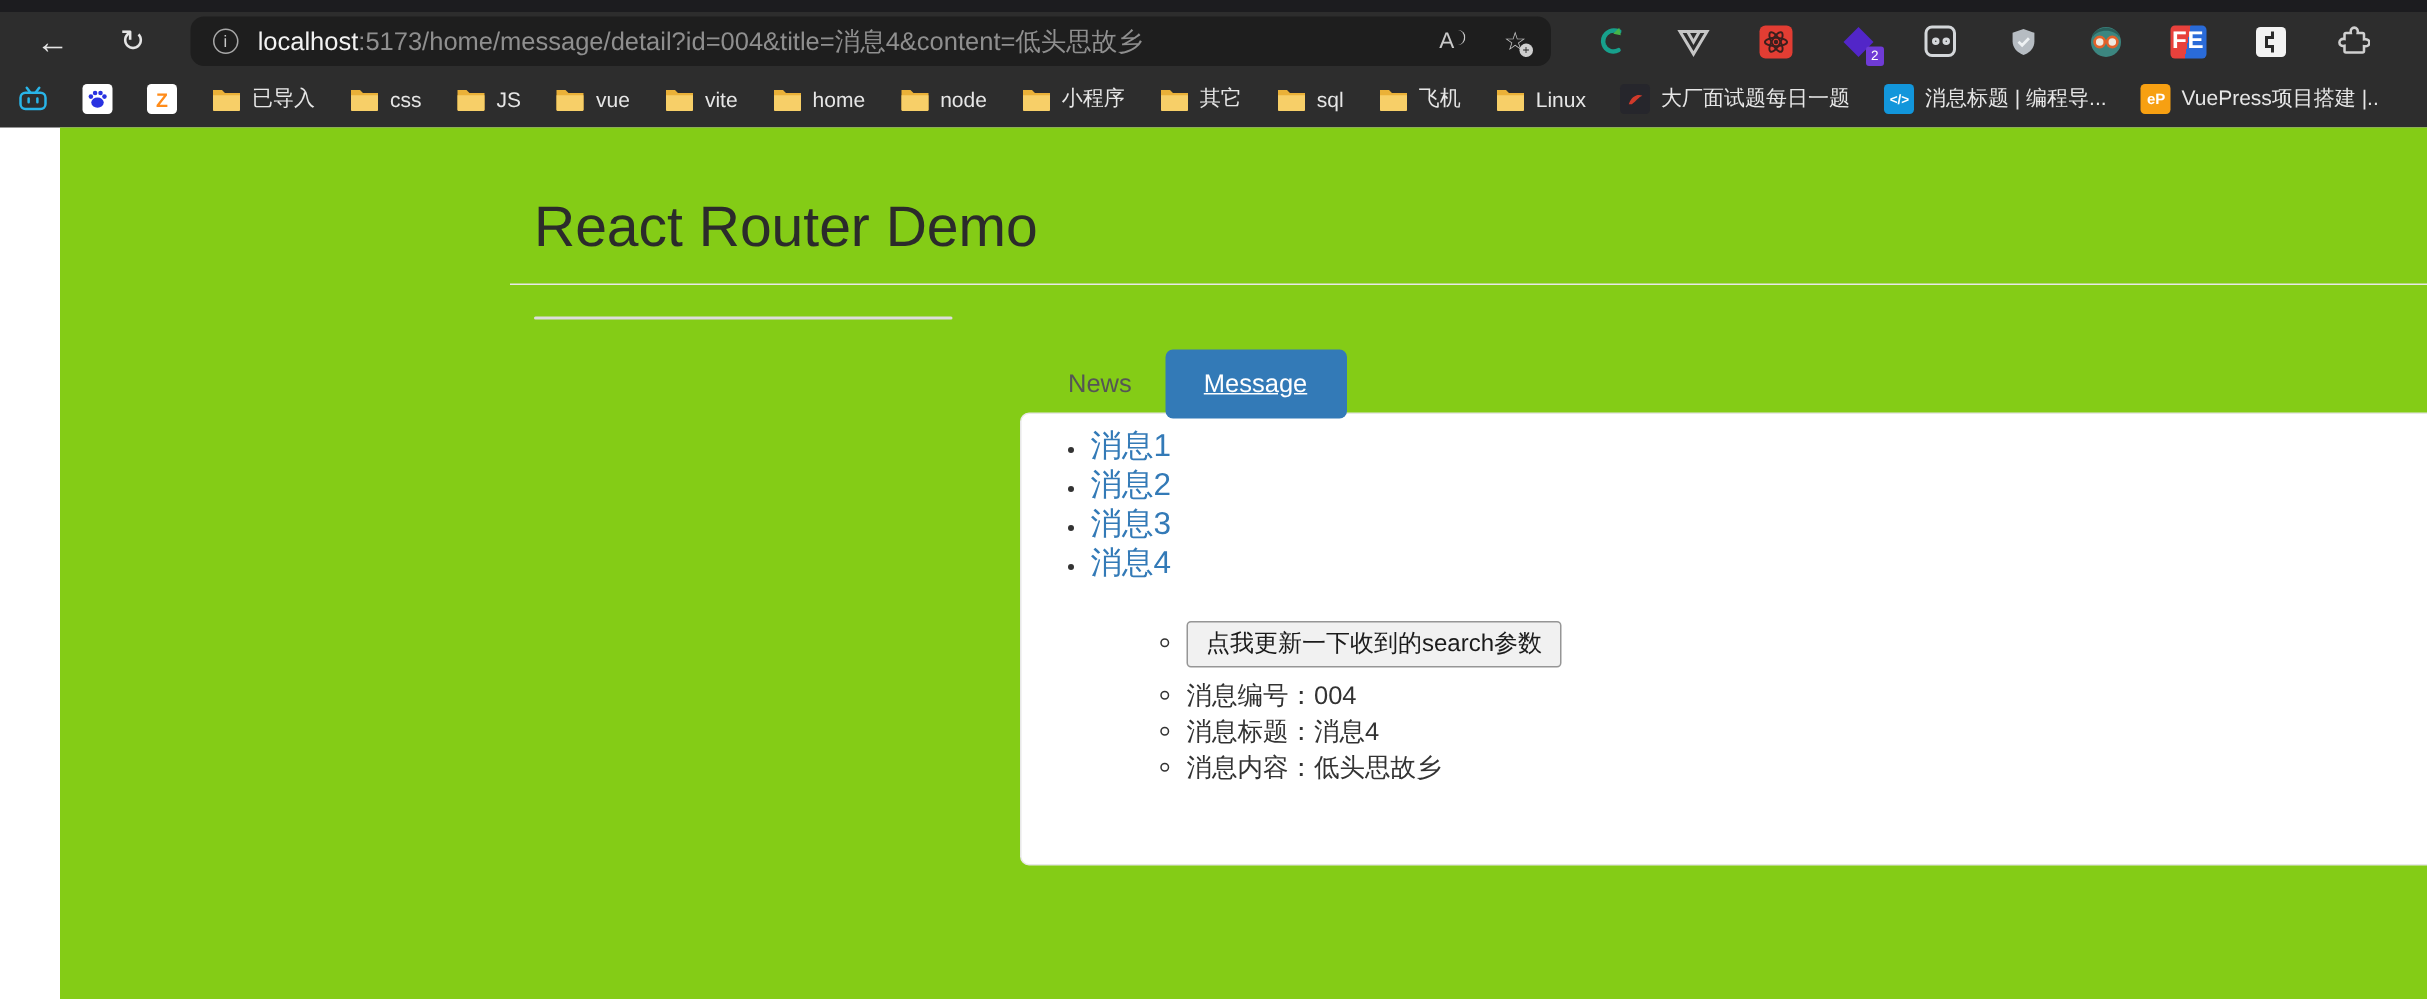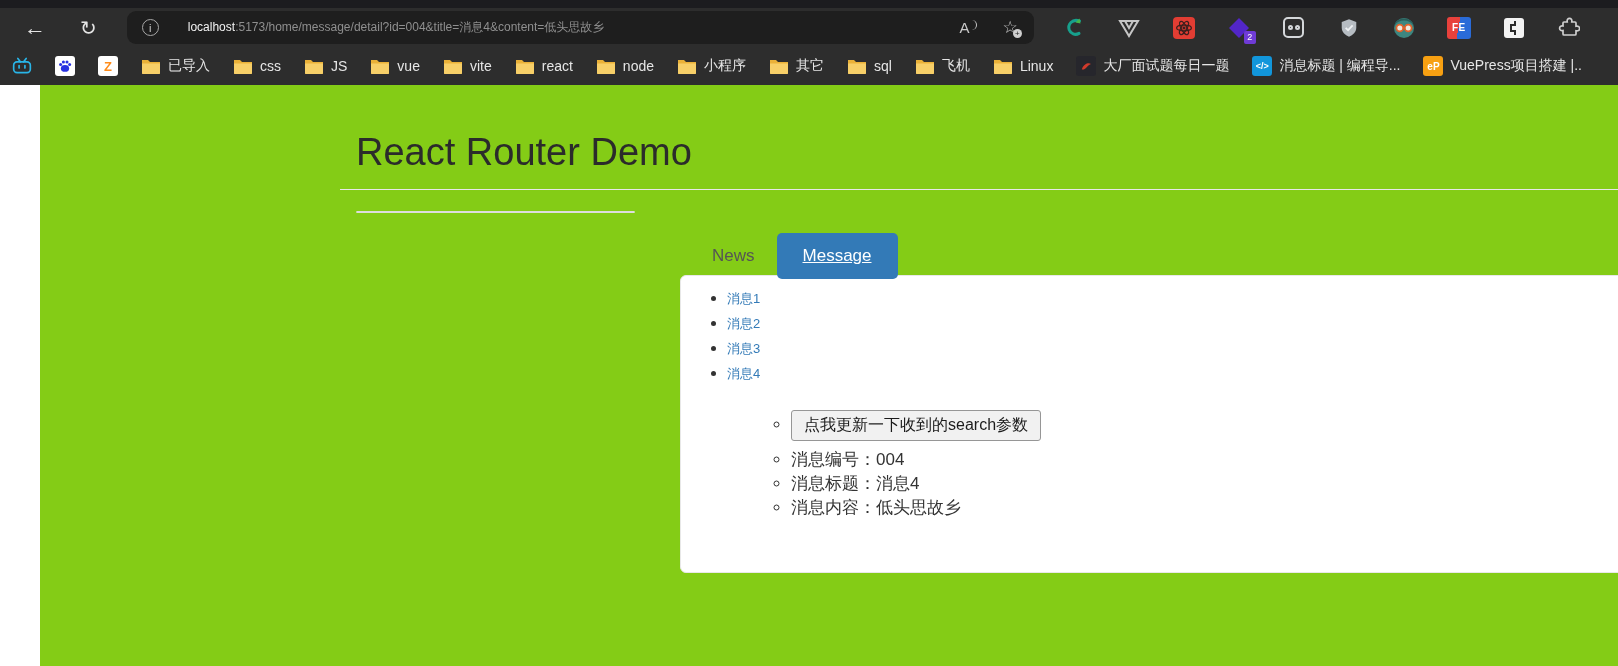--- a/index.html
+++ b/index.html
@@ -12,21 +12,21 @@
   .toolbar { height:39px; display:flex; align-items:center; }
   .nav-btn { color:#e4e4e4; font-size:22px; line-height:1; padding:0 6px; cursor:default; }
   .btn-back { margin-left:18px; }
   .btn-refresh { margin-left:22px; font-size:20px; }
 
   .addressbar { margin-left:24px; width:907px; height:33px; background:#1e1e1e;
     border-radius:9px; display:flex; align-items:center; }
   .info-badge { margin-left:15px; width:17px; height:17px; border:1.4px solid #a8a8a8;
     border-radius:50%; color:#c9c9c9; font-size:11px; display:flex; align-items:center;
     justify-content:center; flex:0 0 auto; }
-  .url { margin-left:29px; font-size:12px; white-space:nowrap; overflow:hidden; flex:1; }
+  .url { margin-left:13px; font-size:17px; white-space:nowrap; overflow:hidden; flex:1; }
   .url .host { color:#f2f2f2; }
   .url .rest { color:#8f8f8f; }
   .addr-right { display:flex; align-items:center; gap:26px; margin-right:16px; }
   .read-aloud { color:#c9c9c9; font-size:15px; display:flex; align-items:flex-start; }
   .read-aloud .arc { width:5px; height:10px; border-right:1.5px solid #c9c9c9;
     border-radius:0 7px 7px 0; margin-left:2px; margin-top:1px; }
   .fav-star { position:relative; color:#c9c9c9; font-size:17px; line-height:1; }
   .fav-star .plus { position:absolute; right:-4px; bottom:-2px; width:9px; height:9px;
     background:#cfcfcf; color:#1e1e1e; border-radius:50%; font-size:8px; line-height:9px;
     text-align:center; }
@@ -36,21 +36,21 @@
     justify-content:center; }
   .ext-react { width:22px; height:22px; background:#e23d33; border-radius:4px;
     display:flex; align-items:center; justify-content:center; }
   .ext-badge { position:absolute; right:-5px; bottom:-4px; min-width:12px; height:13px;
     background:#6f3bd6; color:#fff; font-size:9px; line-height:13px; text-align:center;
     border-radius:2px; padding:0 2px; }
   .ext-tm { width:21px; height:21px; border:2px solid #d4d7da; border-radius:5px;
     display:flex; align-items:center; justify-content:center; gap:2px; }
   .ext-tm i { width:5px; height:5px; border:2px solid #d4d7da; border-radius:50%; display:block; }
   .ext-fe { width:44px; height:22px; border-radius:3px; color:#fff; font-weight:bold;
-    font-size:10px; display:flex; align-items:center; justify-content:center;
+    font-size:16px; display:flex; align-items:center; justify-content:center;
     background:linear-gradient(100deg,#e8413c 48%,#2a6bd8 48%); letter-spacing:.5px; }
   .ext-split { width:20px; height:20px; background:#f3f3f3; border-radius:3px;
     display:flex; align-items:center; justify-content:center; }
 
   .bookmarksbar { height:38px; display:flex; align-items:center; overflow:hidden;
     padding-left:12px; }
   .bm { display:flex; align-items:center; gap:7px; color:#e6e6e6; font-size:14px;
     white-space:nowrap; margin-right:23px; flex:0 0 auto; }
   .bm-label:empty { display:none; }
   .favicon { width:20px; height:20px; border-radius:3px; display:flex; align-items:center;
@@ -77,21 +77,21 @@
   .home-heading { margin-top:32px; margin-left:11px; font-size:33px; font-weight:700;
     color:#262626; }
   .tabs { margin-top:21px; margin-left:12px; display:flex; align-items:center; height:47px;
     position:relative; z-index:2; margin-bottom:-4px; }
   .tab { font-size:17px; color:#555; padding:10px 20px; cursor:pointer; }
   .tab.active { background:#337ab7; color:#fff; border-radius:5px; padding:13px 26px;
     margin-left:2px;text-decoration:underline; }
   .panel { border:1px solid #e8e8e8; border-radius:6px; padding-bottom:52px; background:#fff; }
   .msg-list { margin-top:10px; padding-left:46px; list-style:disc; }
   .msg-list li { line-height:24px; }
-  .msg-list a { color:#337ab7; font-size:13px; text-decoration:none; cursor:pointer; }
+  .msg-list a { color:#337ab7; font-size:21px; text-decoration:none; cursor:pointer; }
   .detail-list { margin-top:24px; padding-left:110px; list-style:circle; color:#555; }
   .detail-list li { line-height:24px; font-size:17px; color:#333; }
   .detail-list li.btn-row { margin-bottom:7px; }
   .update-btn { font-family:inherit; font-size:16px; color:#1b1b1b; background:#f1f1f1;
     border:1px solid #969696; border-radius:3px; padding:4px 12px; cursor:pointer; }
 </style>
 </head>
 <body>
 
 <div class="chrome">
@@ -258,21 +258,21 @@
         </span>
       <span class="bm-label">vite</span>
     </span>
     <span class="bm">
       <span class="favicon">
           <svg width="20" height="16" viewBox="0 0 20 16">
             <path d="M1,2 h6 l2,2 h10 v11 a1,1 0 0 1 -1,1 h-16 a1,1 0 0 1 -1,-1 z" fill="#eab138"></path>
             <path d="M1,5.5 h18 v9.5 a1,1 0 0 1 -1,1 h-16 a1,1 0 0 1 -1,-1 z" fill="#f7cf68"></path>
           </svg>
         </span>
-      <span class="bm-label">react</span>
+      <span class="bm-label">home</span>
     </span>
     <span class="bm">
       <span class="favicon">
           <svg width="20" height="16" viewBox="0 0 20 16">
             <path d="M1,2 h6 l2,2 h10 v11 a1,1 0 0 1 -1,1 h-16 a1,1 0 0 1 -1,-1 z" fill="#eab138"></path>
             <path d="M1,5.5 h18 v9.5 a1,1 0 0 1 -1,1 h-16 a1,1 0 0 1 -1,-1 z" fill="#f7cf68"></path>
           </svg>
         </span>
       <span class="bm-label">node</span>
     </span>

